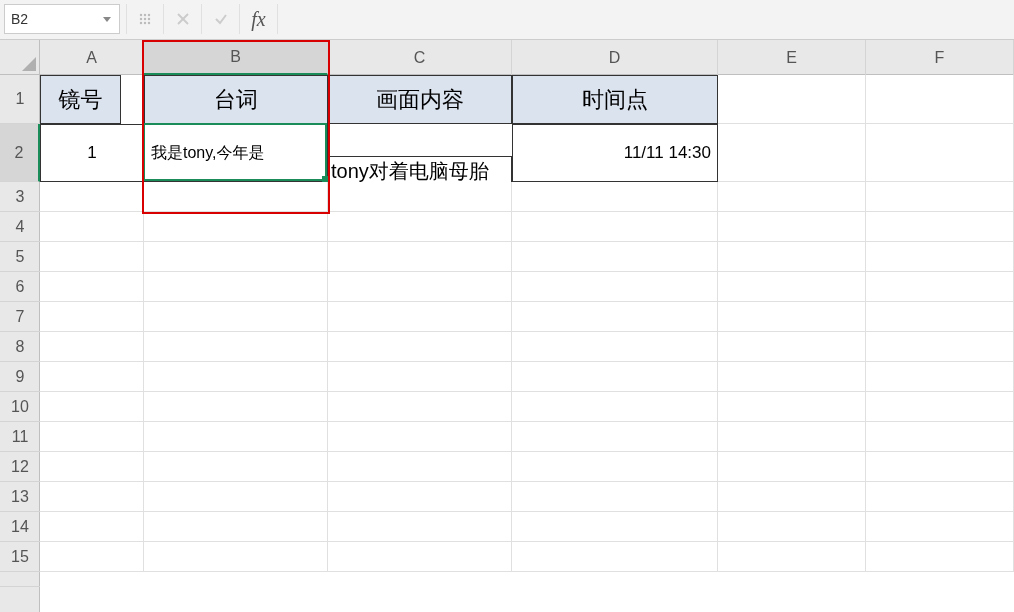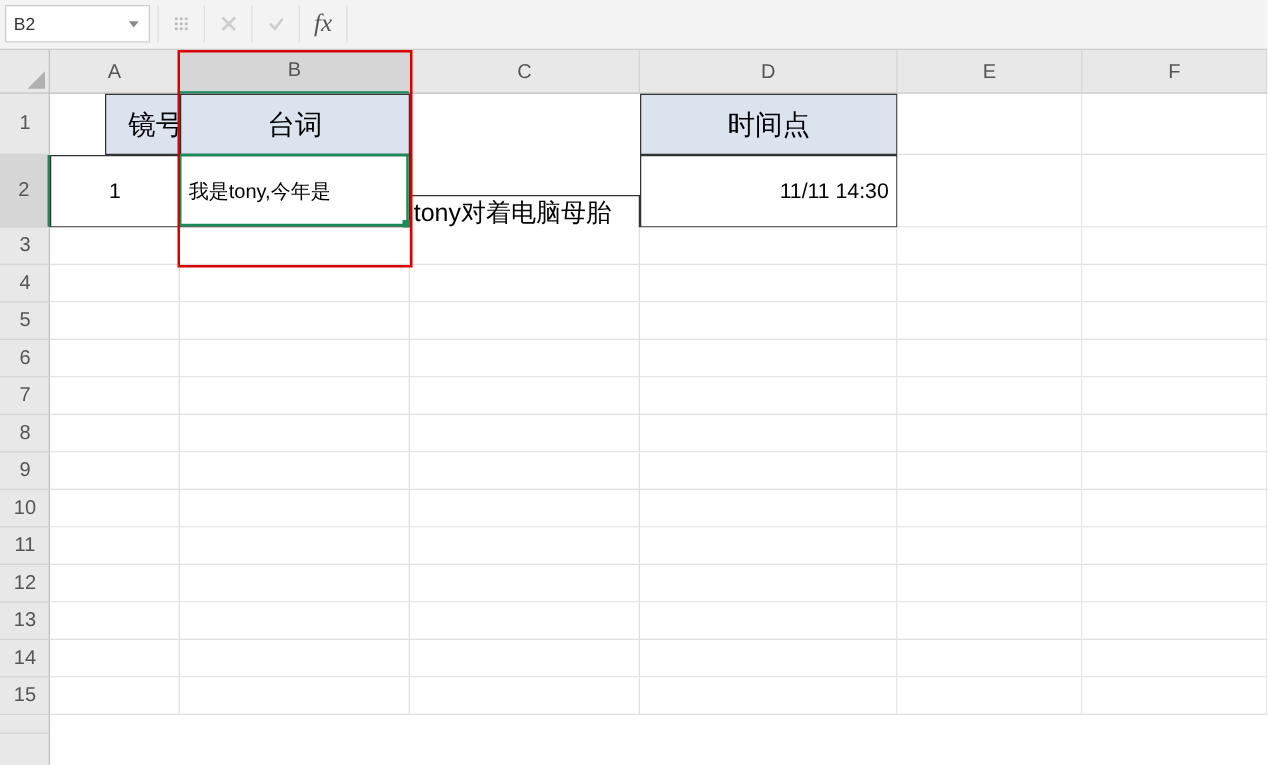--- a/index.html
+++ b/index.html
@@ -105,22 +105,23 @@
       <div class="row-header" style="height: 30px;">9</div>
       <div class="row-header" style="height: 30px;">10</div>
       <div class="row-header" style="height: 30px;">11</div>
       <div class="row-header" style="height: 30px;">12</div>
       <div class="row-header" style="height: 30px;">13</div>
       <div class="row-header" style="height: 30px;">14</div>
       <div class="row-header" style="height: 30px;">15</div>
       <div class="row-header" style="height: 15px;"></div>
     </div>
   <div class="cells" id="cells">
-      <div class="cell hdr" id="cell-A1" style="left: 0px; top: 0px; width: 81px; height: 49px; margin-left: 44px;">镜号</div>
+      <div class="cell hdr" id="cell-A1" style="left: 0px; top: 0px; width: 81px; height: 49px;">镜号</div>
       <div class="cell hdr" id="cell-B1" style="left: 104px; top: 0px; width: 184px; height: 49px;">台词</div>
+      <div class="cell hdr" id="cell-C1" style="left: 288px; top: 0px; width: 184px; height: 49px;">画面内容</div>
       <div class="cell hdr" id="cell-D1" style="left: 472px; top: 0px; width: 206px; height: 49px;">时间点</div>
       <div class="cell" id="cell-E1" style="left: 678px; top: 0px; width: 148px; height: 49px;"></div>
       <div class="cell" id="cell-F1" style="left: 826px; top: 0px; width: 148px; height: 49px;"></div>
       <div class="cell brd ctr" id="cell-A2" style="left: 0px; top: 49px; width: 104px; height: 58px;">1</div>
       <div class="cell brd" id="cell-B2" style="left: 104px; top: 49px; width: 184px; height: 58px; font-size: 16px;">我是tony,今年是</div>
       <div class="cell brd wrap" id="cell-C2" style="left: 288px; top: 49px; width: 184px; height: 58px; padding: 2px;">tony对着电脑母胎solo</div>
       <div class="cell brd right" id="cell-D2" style="left: 472px; top: 49px; width: 206px; height: 58px; padding-left: 36px;">11/11 14:30</div>
       <div class="cell" id="cell-E2" style="left: 678px; top: 49px; width: 148px; height: 58px;"></div>
       <div class="cell" id="cell-F2" style="left: 826px; top: 49px; width: 148px; height: 58px;"></div>
       <div class="cell" id="cell-A3" style="left: 0px; top: 107px; width: 104px; height: 30px;"></div>

